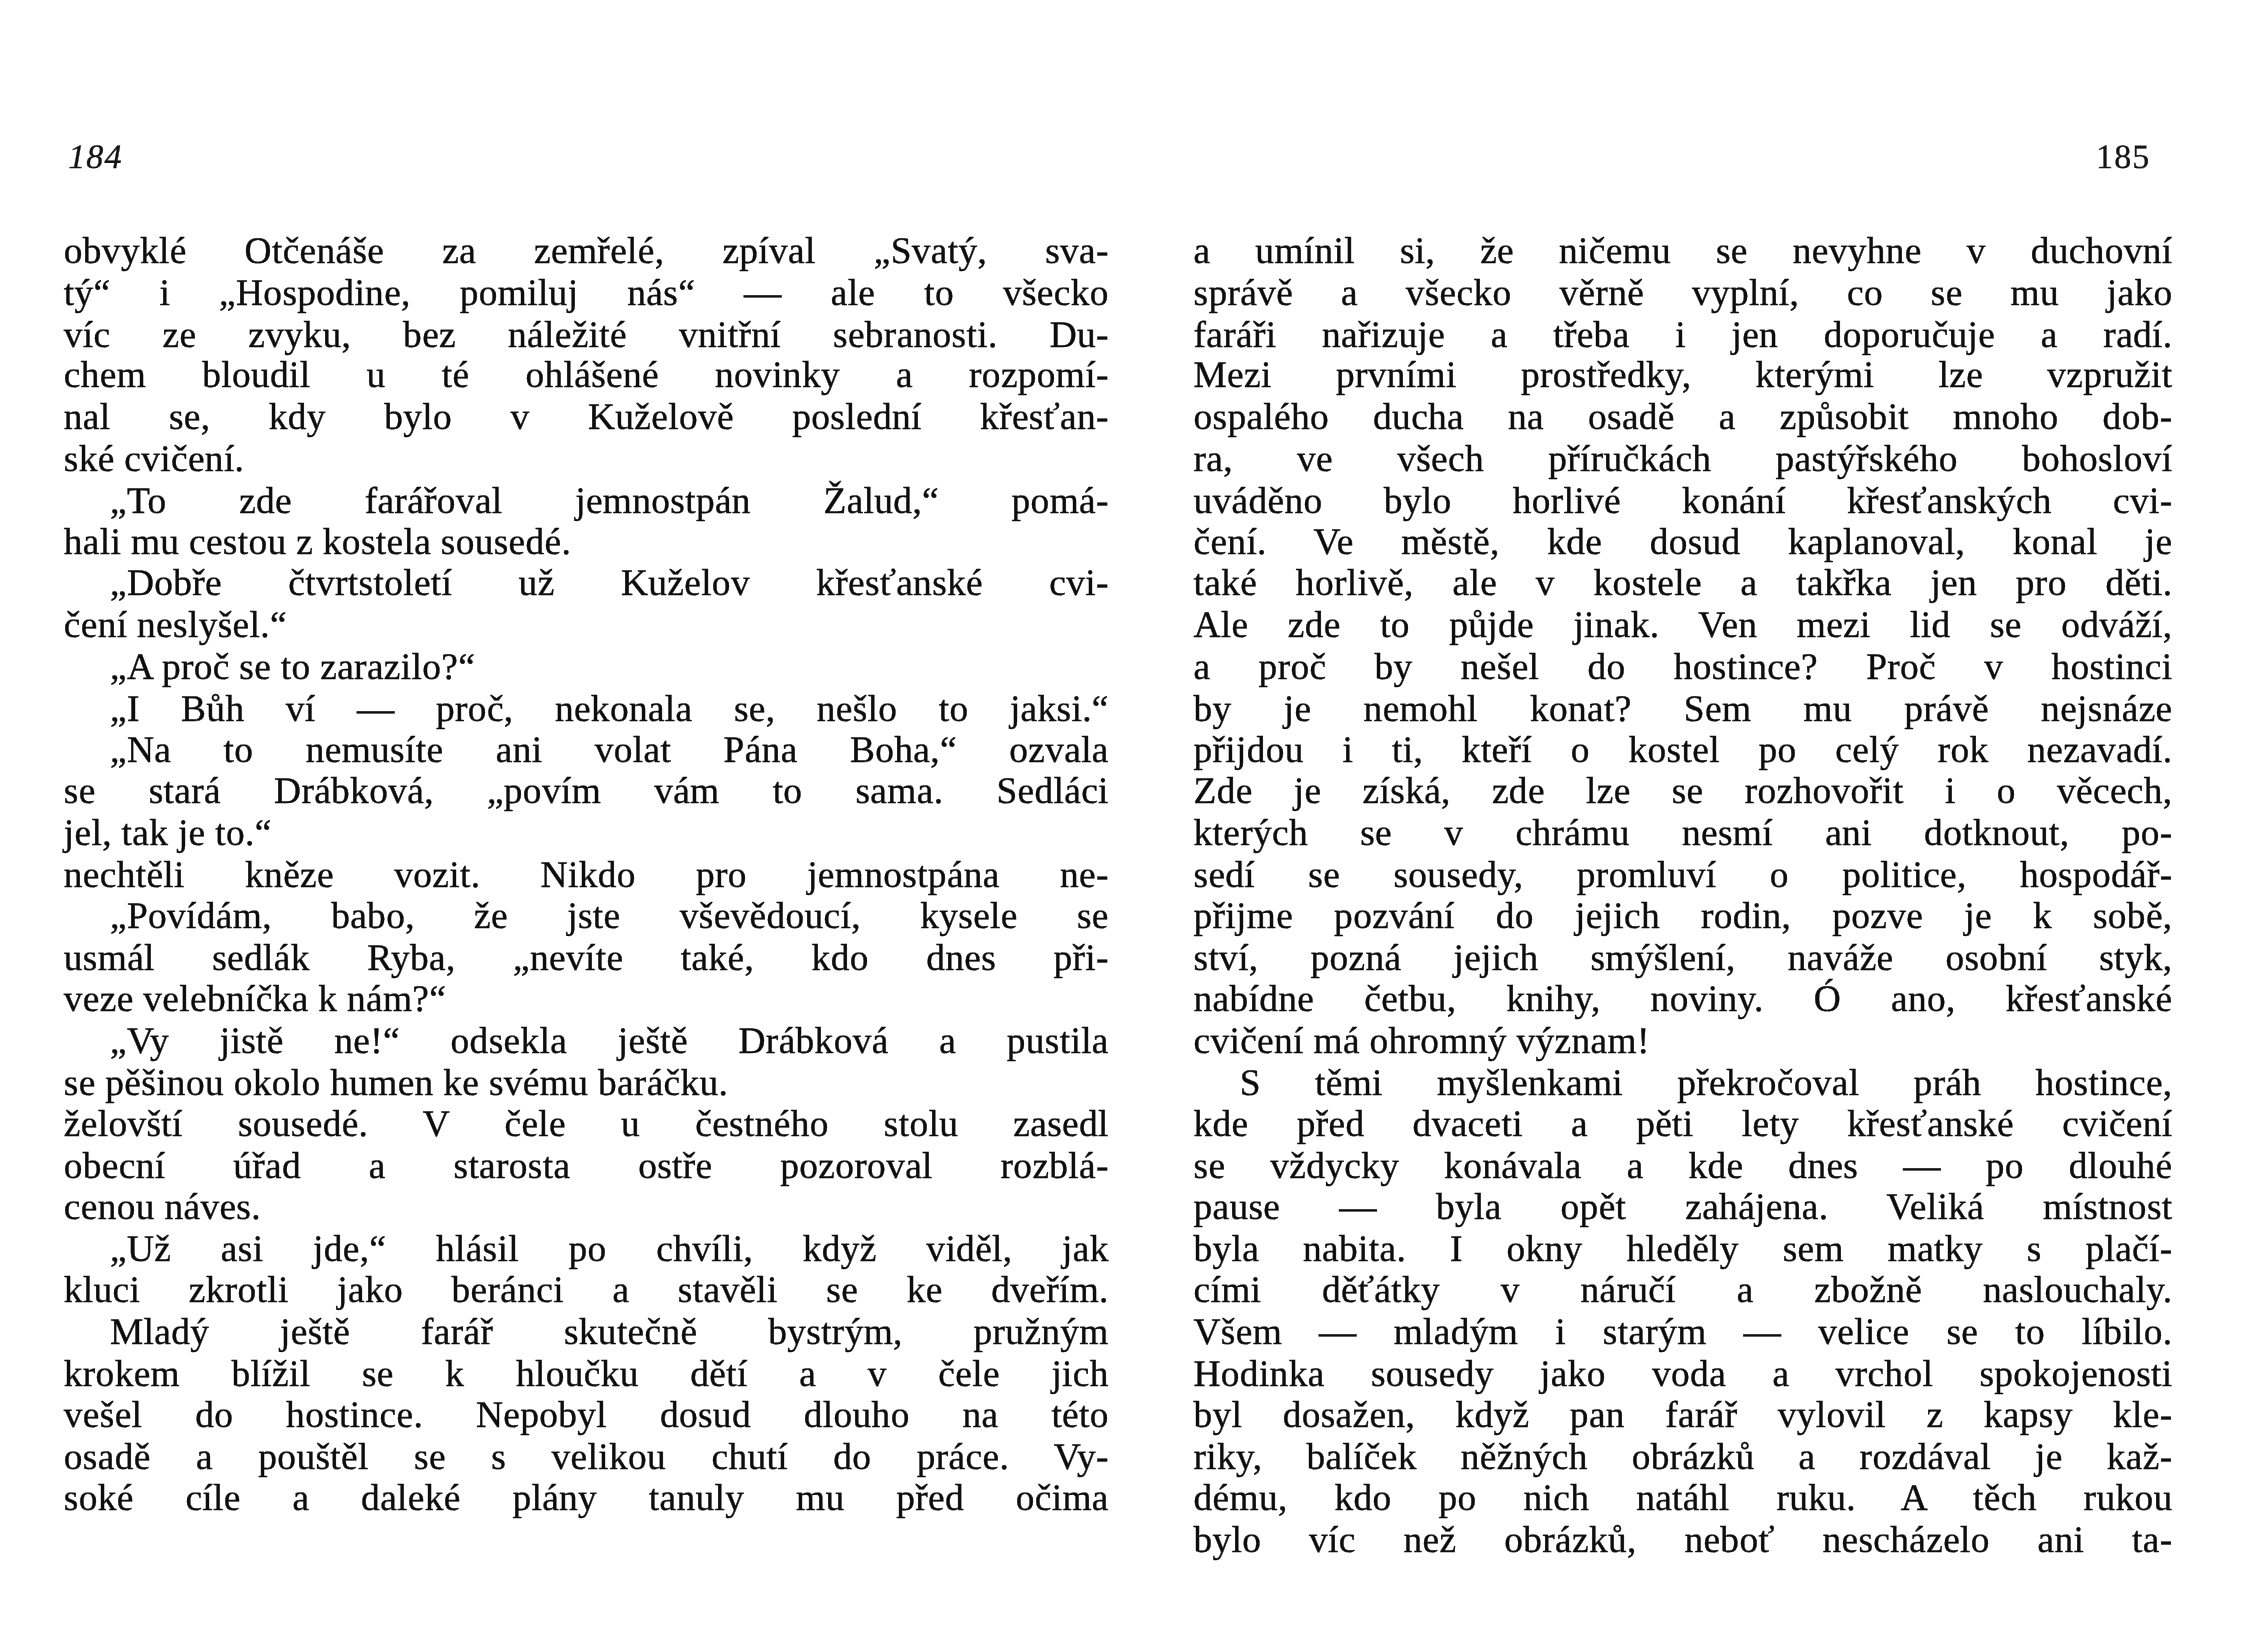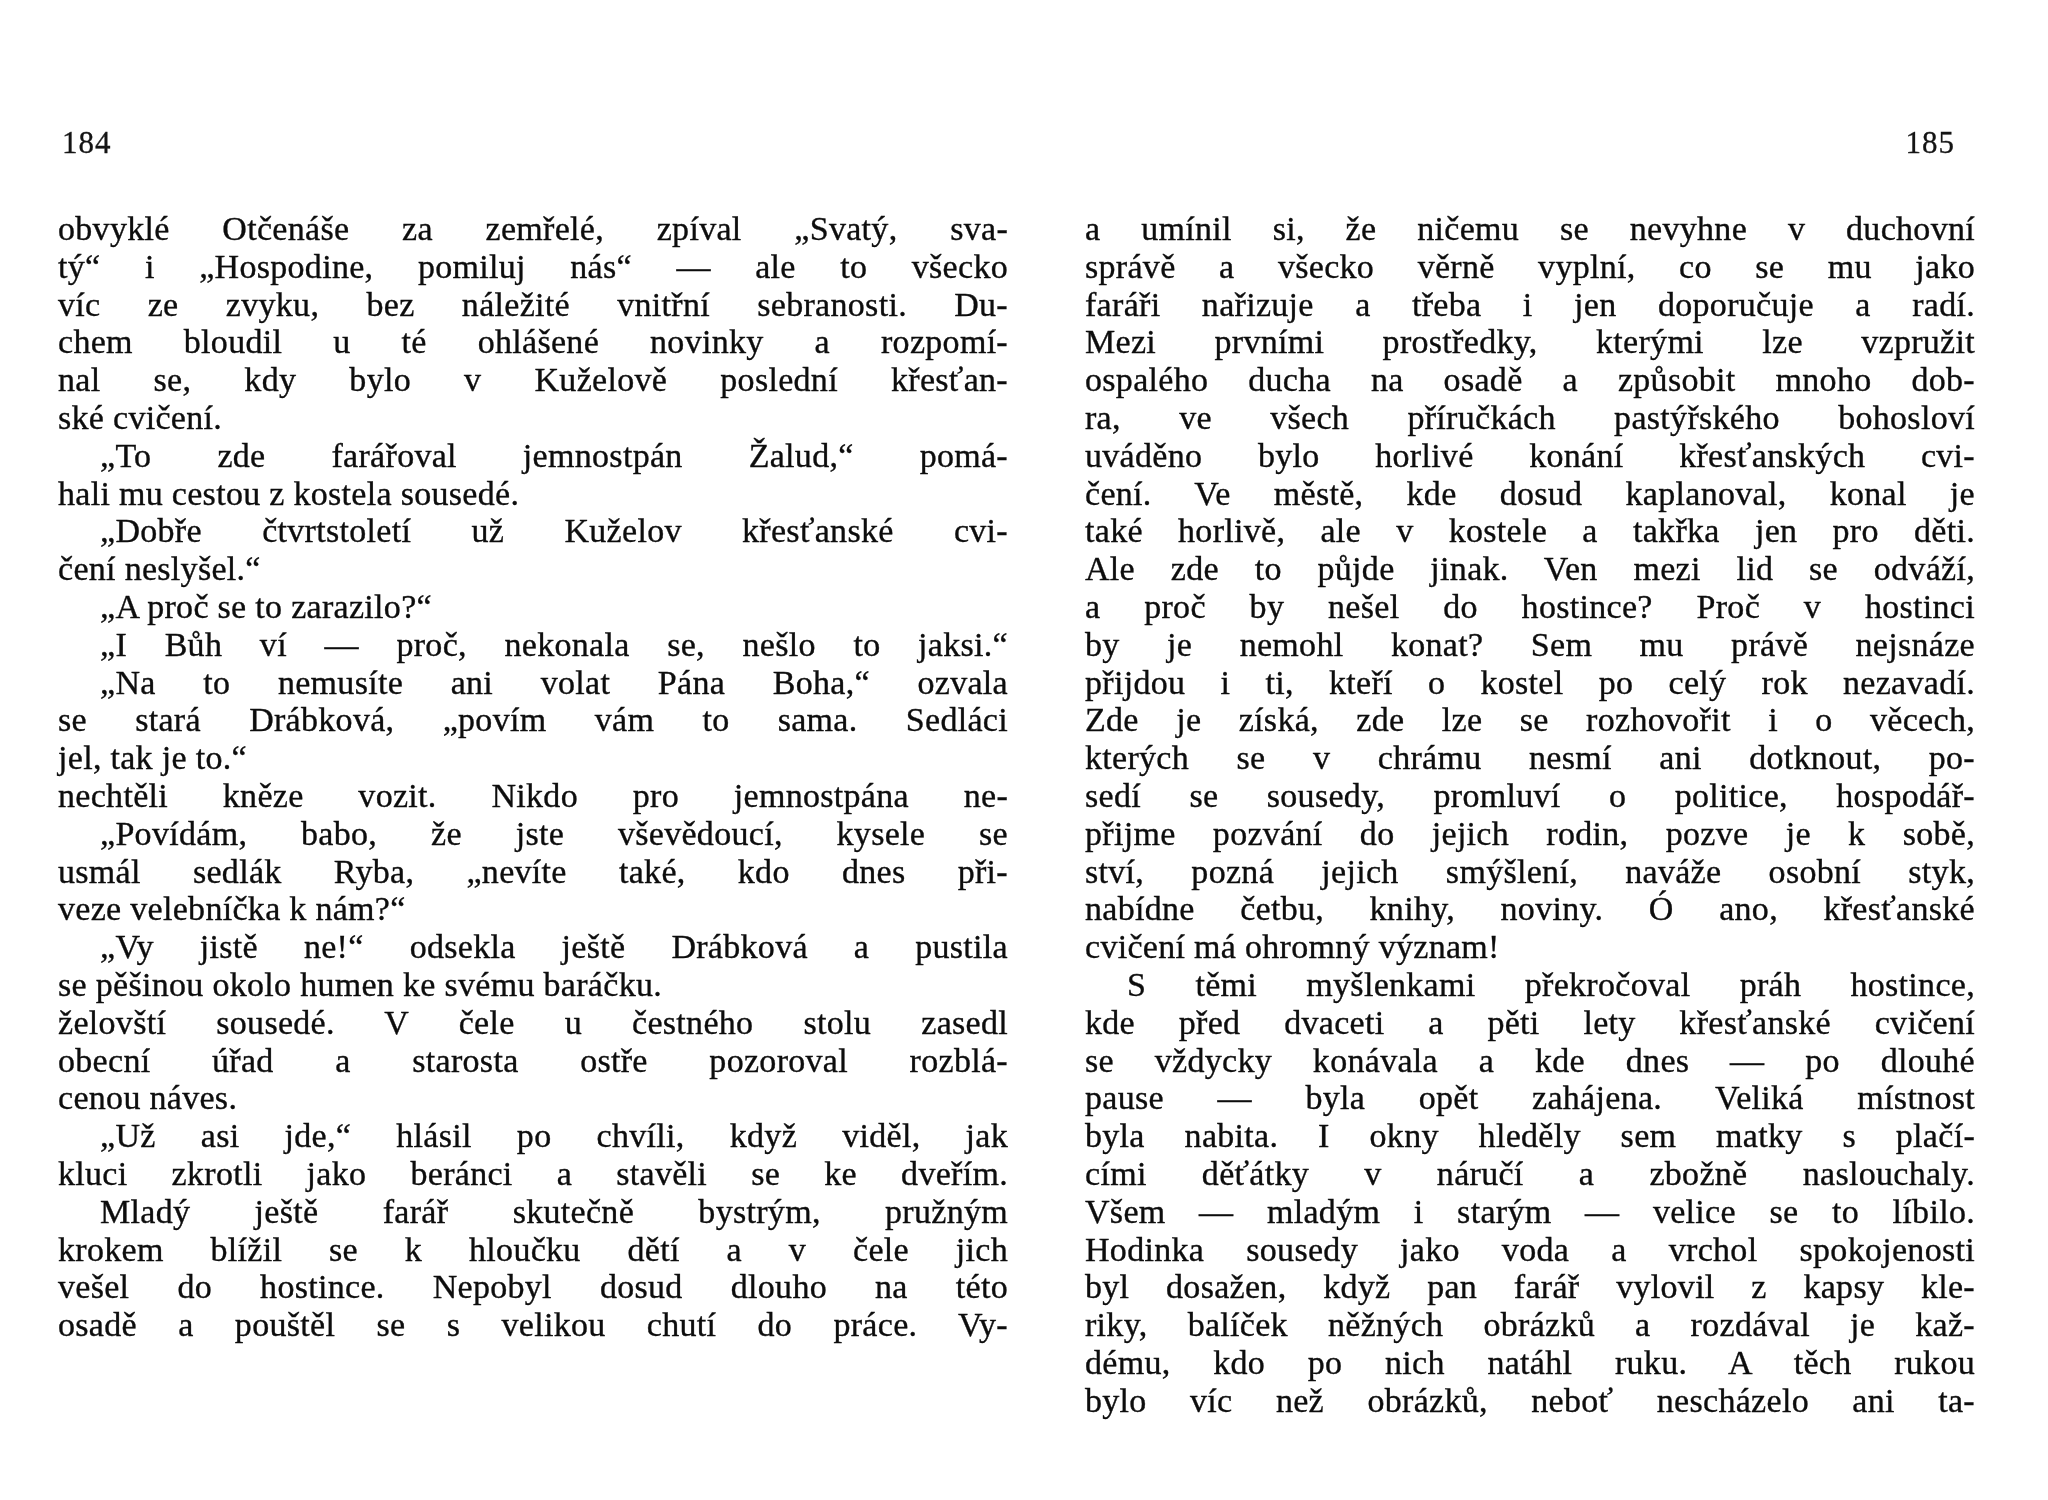--- a/index.html
+++ b/index.html
@@ -35,21 +35,21 @@
   }
   .page-number {
     position: absolute;
     top: 126px;
     font-size: 31px;
     line-height: 34px;
     letter-spacing: 1px;
     color: #141414;
     -webkit-text-stroke: 0.3px #141414;
   }
-  .page-left .page-number { left: 4px; }
+  .page-left .page-number { left: 4px; font-style: italic; }
   .page-right .page-number { right: 20px; margin-left: 28px; }
   .text-block {
     position: absolute;
     top: 210px;
     left: 0;
     right: 0;
   }
   .line {
     height: 37.8px;
     line-height: 37.8px;
@@ -100,20 +100,21 @@
         <div class="line">se pěšinou okolo humen ke svému baráčku.</div>
         <div class="line j">želovští sousedé. V čele u čestného stolu zasedl</div>
         <div class="line j">obecní úřad a starosta ostře pozoroval rozblá-</div>
         <div class="line">cenou náves.</div>
         <div class="line j ind">„Už asi jde,“ hlásil po chvíli, když viděl, jak</div>
         <div class="line j">kluci zkrotli jako beránci a stavěli se ke dveřím.</div>
         <div class="line j ind">Mladý ještě farář skutečně bystrým, pružným</div>
         <div class="line j">krokem blížil se k hloučku dětí a v čele jich</div>
         <div class="line j">vešel do hostince. Nepobyl dosud dlouho na této</div>
         <div class="line j">osadě a pouštěl se s velikou chutí do práce. Vy-</div>
+        <div class="line j">soké cíle a daleké plány tanuly mu před očima</div>
       </div>
   </div>
 
   <div class="page page-right">
     <div class="page-number">185</div>
     <div class="text-block" id="col-right">
         <div class="line j">a umínil si, že ničemu se nevyhne v duchovní</div>
         <div class="line j">správě a všecko věrně vyplní, co se mu jako</div>
         <div class="line j">faráři nařizuje a třeba i jen doporučuje a radí.</div>
         <div class="line j">Mezi prvními prostředky, kterými lze vzpružit</div>

